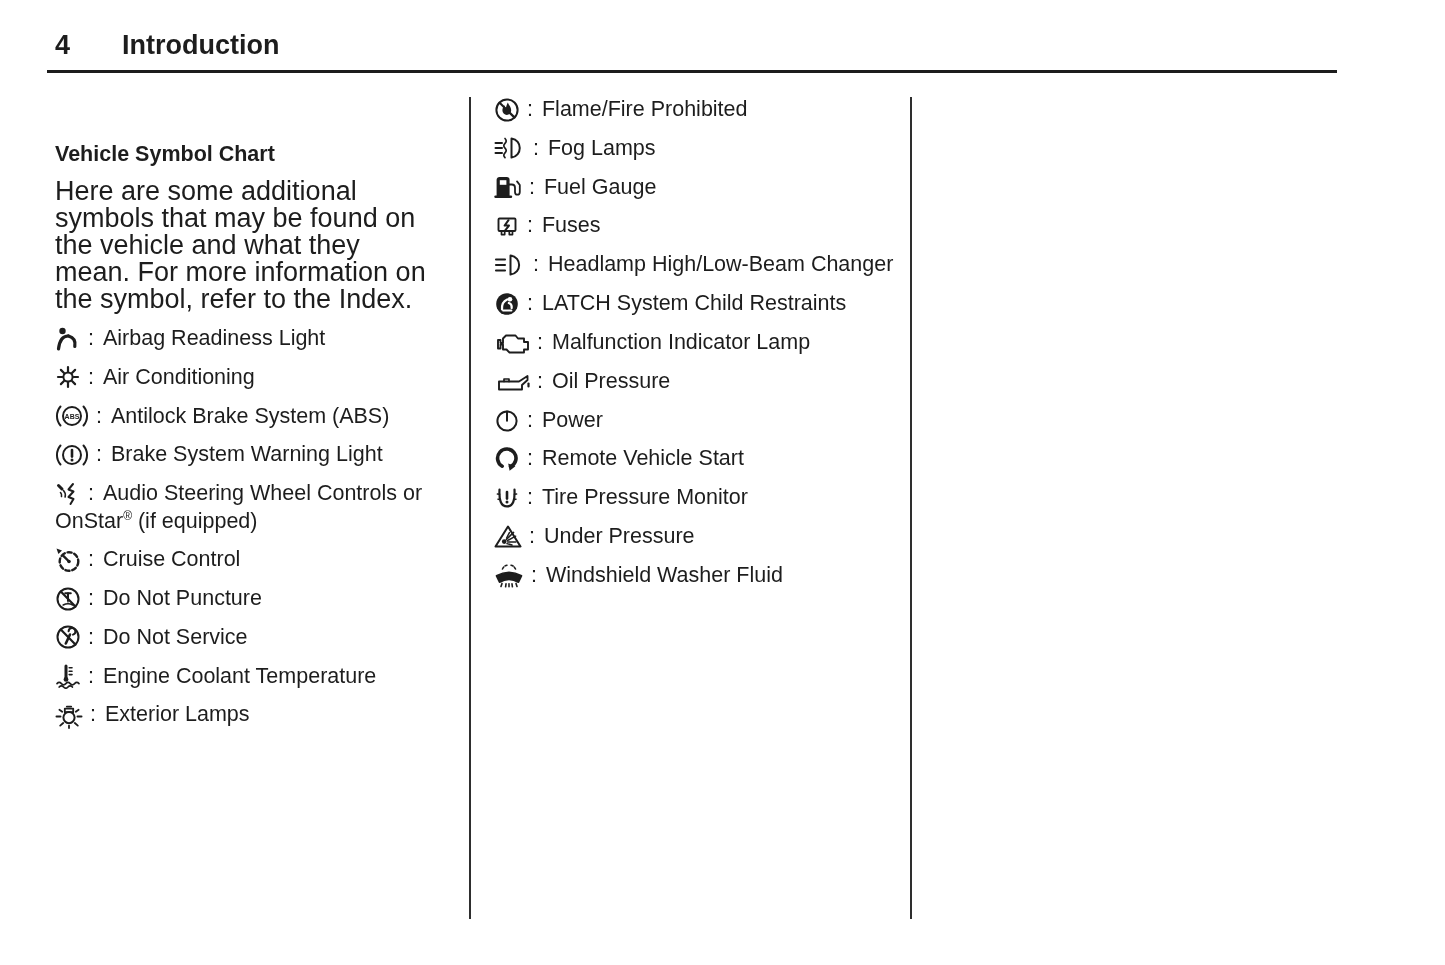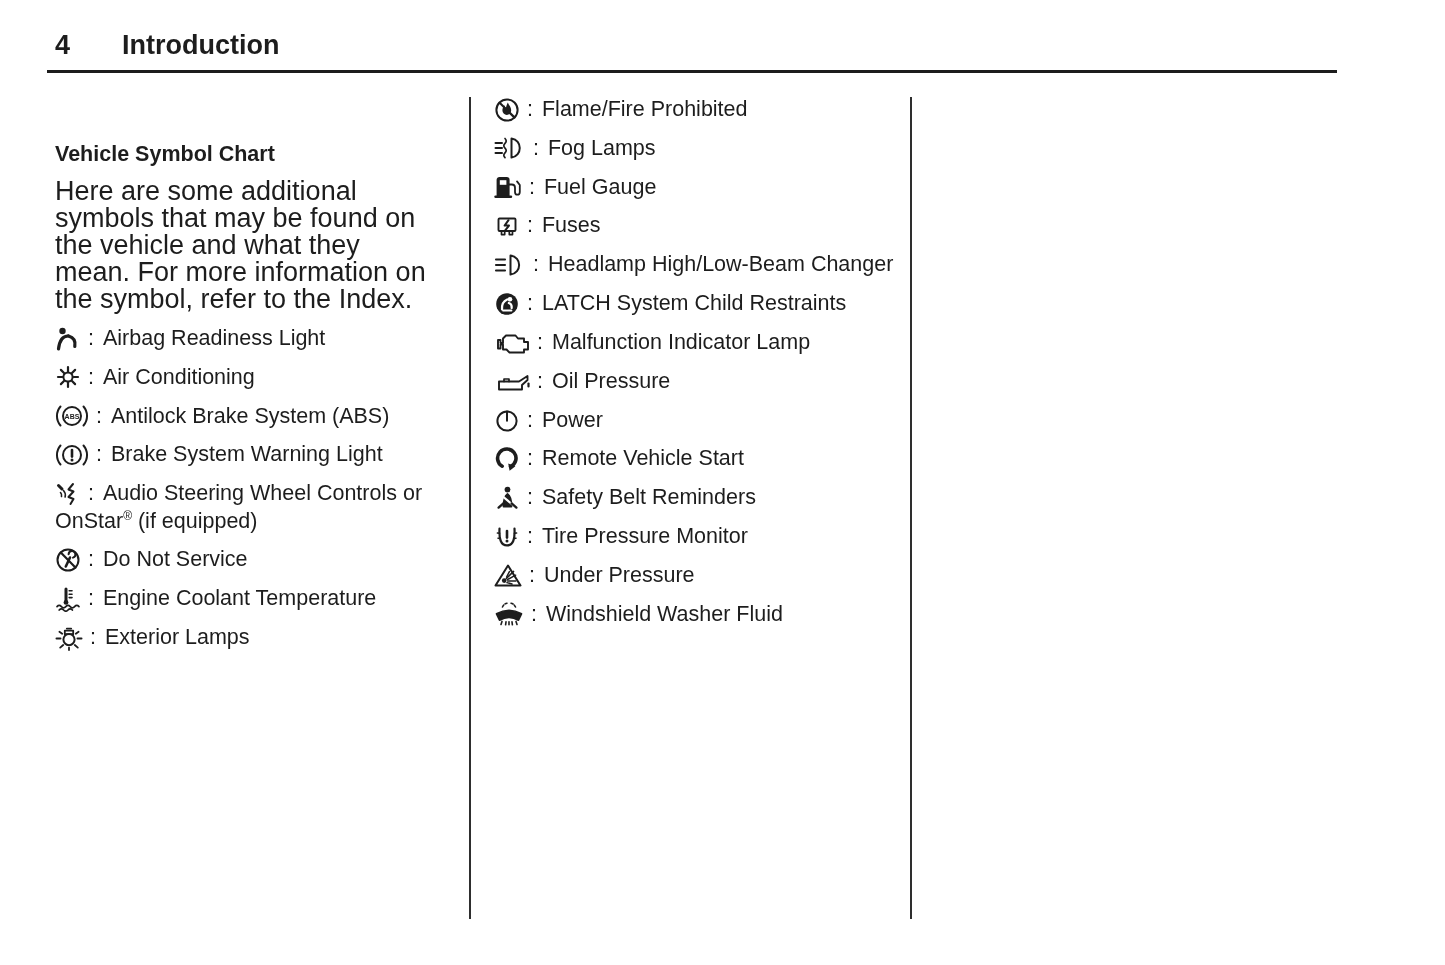--- a/index.html
+++ b/index.html
@@ -84,20 +84,34 @@
      <line x1="17" y1="8" x2="17" y2="14.6" stroke-width="2.6"></line>
      <circle cx="17" cy="17.9" r="1.5" fill="#1d1d1d" stroke="none"></circle>
           </svg></span><span class="sym-colon">:</span><span class="sym-label">Brake System Warning Light</span></div>
       <div class="sym-item"><span class="sym-icon"><svg width="26" height="26" viewBox="0 0 26 26" fill="none" stroke="#1d1d1d" stroke-width="1.8" stroke-linecap="round" stroke-linejoin="round">
             <path d="M3.5 4.5 L7 8" stroke-width="3"></path>
      <path d="M5.5 11.5 a4.5 4.5 0 0 1 1 4" stroke-width="1.6"></path>
      <path d="M8.5 9.5 a7 7 0 0 1 1.6 6.5" stroke-width="1.6"></path>
      <path d="M18 3 L13.5 8.5 L18.5 10.5 L13.5 16 L18.5 18 L15.5 23" stroke-width="2"></path>
           </svg></span><span class="sym-colon">:</span><span class="sym-label">Audio Steering Wheel Controls or OnStar<sup>®</sup> (if equipped)</span></div>
       <div class="sym-item"><span class="sym-icon"><svg width="26" height="26" viewBox="0 0 26 26" fill="none" stroke="#1d1d1d" stroke-width="1.8" stroke-linecap="round" stroke-linejoin="round">
+            <circle cx="14" cy="14.5" r="9.3" stroke-width="2.4" stroke-dasharray="4.2 2.8"></circle>
+     <circle cx="14" cy="14.5" r="1.8" fill="#1d1d1d" stroke="none"></circle>
+     <line x1="14" y1="14.5" x2="8.6" y2="9.1" stroke-width="2.4"></line>
+     <path d="M1.5 1.5 L7 3.4 L3.4 7 Z" fill="#1d1d1d" stroke="none"></path>
+          </svg></span><span class="sym-colon">:</span><span class="sym-label">Cruise Control</span></div>
+      <div class="sym-item"><span class="sym-icon"><svg width="26" height="26" viewBox="0 0 26 26" fill="none" stroke="#1d1d1d" stroke-width="1.8" stroke-linecap="round" stroke-linejoin="round">
+            <circle cx="13" cy="13" r="10.5" stroke-width="2"></circle>
+     <line x1="10.2" y1="7.2" x2="15.8" y2="7.2" stroke-width="2"></line>
+     <line x1="13" y1="7.2" x2="13" y2="14.5" stroke-width="2"></line>
+     <path d="M11.9 14 L14.1 14 L13 17.8 Z" fill="#1d1d1d" stroke="none"></path>
+     <path d="M8.2 19 q4.8 -2.6 9.6 0" stroke-width="1.6"></path>
+     <line x1="5.8" y1="5.6" x2="20.4" y2="20.6" stroke-width="2.2"></line>
+          </svg></span><span class="sym-colon">:</span><span class="sym-label">Do Not Puncture</span></div>
+      <div class="sym-item"><span class="sym-icon"><svg width="26" height="26" viewBox="0 0 26 26" fill="none" stroke="#1d1d1d" stroke-width="1.8" stroke-linecap="round" stroke-linejoin="round">
             <circle cx="13" cy="13" r="10.5" stroke-width="2"></circle>
      <path d="M10.8 19.5 L15 10.5" stroke-width="2.6"></path>
      <path d="M13.6 7.2 a3.4 3.4 0 1 1 4.4 3.4" stroke-width="2"></path>
      <line x1="5.8" y1="5.6" x2="20.4" y2="20.6" stroke-width="2.2"></line>
           </svg></span><span class="sym-colon">:</span><span class="sym-label">Do Not Service</span></div>
       <div class="sym-item"><span class="sym-icon"><svg width="26" height="26" viewBox="0 0 26 26" fill="none" stroke="#1d1d1d" stroke-width="1.8" stroke-linecap="round" stroke-linejoin="round">
             <line x1="11" y1="3" x2="11" y2="14.8" stroke-width="3"></line>
      <circle cx="11" cy="16.4" r="2.4" fill="#1d1d1d" stroke="none"></circle>
      <line x1="14.2" y1="4.8" x2="17" y2="4.8" stroke-width="1.6"></line>
      <line x1="14.2" y1="8.2" x2="17" y2="8.2" stroke-width="1.6"></line>
@@ -168,27 +182,20 @@
      <line x1="34.5" y1="15.5" x2="34.5" y2="18.5" stroke-width="2.2"></line>
           </svg></span><span class="sym-colon">:</span><span class="sym-label">Oil Pressure</span></div>
       <div class="sym-item"><span class="sym-icon"><svg width="26" height="26" viewBox="0 0 26 26" fill="none" stroke="#1d1d1d" stroke-width="1.8" stroke-linecap="round" stroke-linejoin="round">
             <circle cx="13" cy="14" r="9.6" stroke-width="2"></circle>
      <line x1="13" y1="4.4" x2="13" y2="13.8" stroke-width="2"></line>
           </svg></span><span class="sym-colon">:</span><span class="sym-label">Power</span></div>
       <div class="sym-item"><span class="sym-icon"><svg width="26" height="26" viewBox="0 0 26 26" fill="none" stroke="#1d1d1d" stroke-width="1.8" stroke-linecap="round" stroke-linejoin="round">
             <path d="M8.2 20.2 A9.2 9.2 0 1 1 16.6 20.6" stroke-width="3.6"></path>
      <path d="M14.2 17.6 L21.4 20.2 L15.6 24.8 Z" fill="#1d1d1d" stroke="none"></path>
           </svg></span><span class="sym-colon">:</span><span class="sym-label">Remote Vehicle Start</span></div>
-      <div class="sym-item"><span class="sym-icon"><svg width="26" height="26" viewBox="0 0 26 26" fill="none" stroke="#1d1d1d" stroke-width="1.8" stroke-linecap="round" stroke-linejoin="round">
-            <circle cx="13.5" cy="4.6" r="2.9" fill="#1d1d1d" stroke="none"></circle>
-     <path d="M9.5 21.5 q0 -10 4 -12.6 q4 2.6 4 12.6 Z" fill="#1d1d1d" stroke="#1d1d1d"></path>
-     <line x1="7" y1="10" x2="19" y2="20" stroke="#ffffff" stroke-width="2.2"></line>
-     <line x1="4.6" y1="22.6" x2="9.4" y2="18.4" stroke-width="2.4"></line>
-     <line x1="17.6" y1="18.4" x2="22.4" y2="22.6" stroke-width="2.4"></line>
-          </svg></span><span class="sym-colon">:</span><span class="sym-label">Safety Belt Reminders</span></div>
       <div class="sym-item"><span class="sym-icon"><svg width="26" height="26" viewBox="0 0 26 26" fill="none" stroke="#1d1d1d" stroke-width="1.8" stroke-linecap="round" stroke-linejoin="round">
             <path d="M5.5 4.6 C5 14.6 6.6 21.4 13 21.4 C19.4 21.4 21 14.6 20.5 4.6" stroke-width="2.2"></path>
      <line x1="3.4" y1="9" x2="5.5" y2="9.3" stroke-width="1.6"></line>
      <line x1="20.5" y1="9.3" x2="22.6" y2="9" stroke-width="1.6"></line>
      <line x1="4" y1="14.2" x2="6.1" y2="14.4" stroke-width="1.6"></line>
      <line x1="19.9" y1="14.4" x2="22" y2="14.2" stroke-width="1.6"></line>
      <line x1="13" y1="7" x2="13" y2="13.6" stroke-width="2.6"></line>
      <circle cx="13" cy="17" r="1.5" fill="#1d1d1d" stroke="none"></circle>
           </svg></span><span class="sym-colon">:</span><span class="sym-label">Tire Pressure Monitor</span></div>
       <div class="sym-item"><span class="sym-icon"><svg width="28" height="25" viewBox="0 0 28 25" fill="none" stroke="#1d1d1d" stroke-width="1.8" stroke-linecap="round" stroke-linejoin="round">

